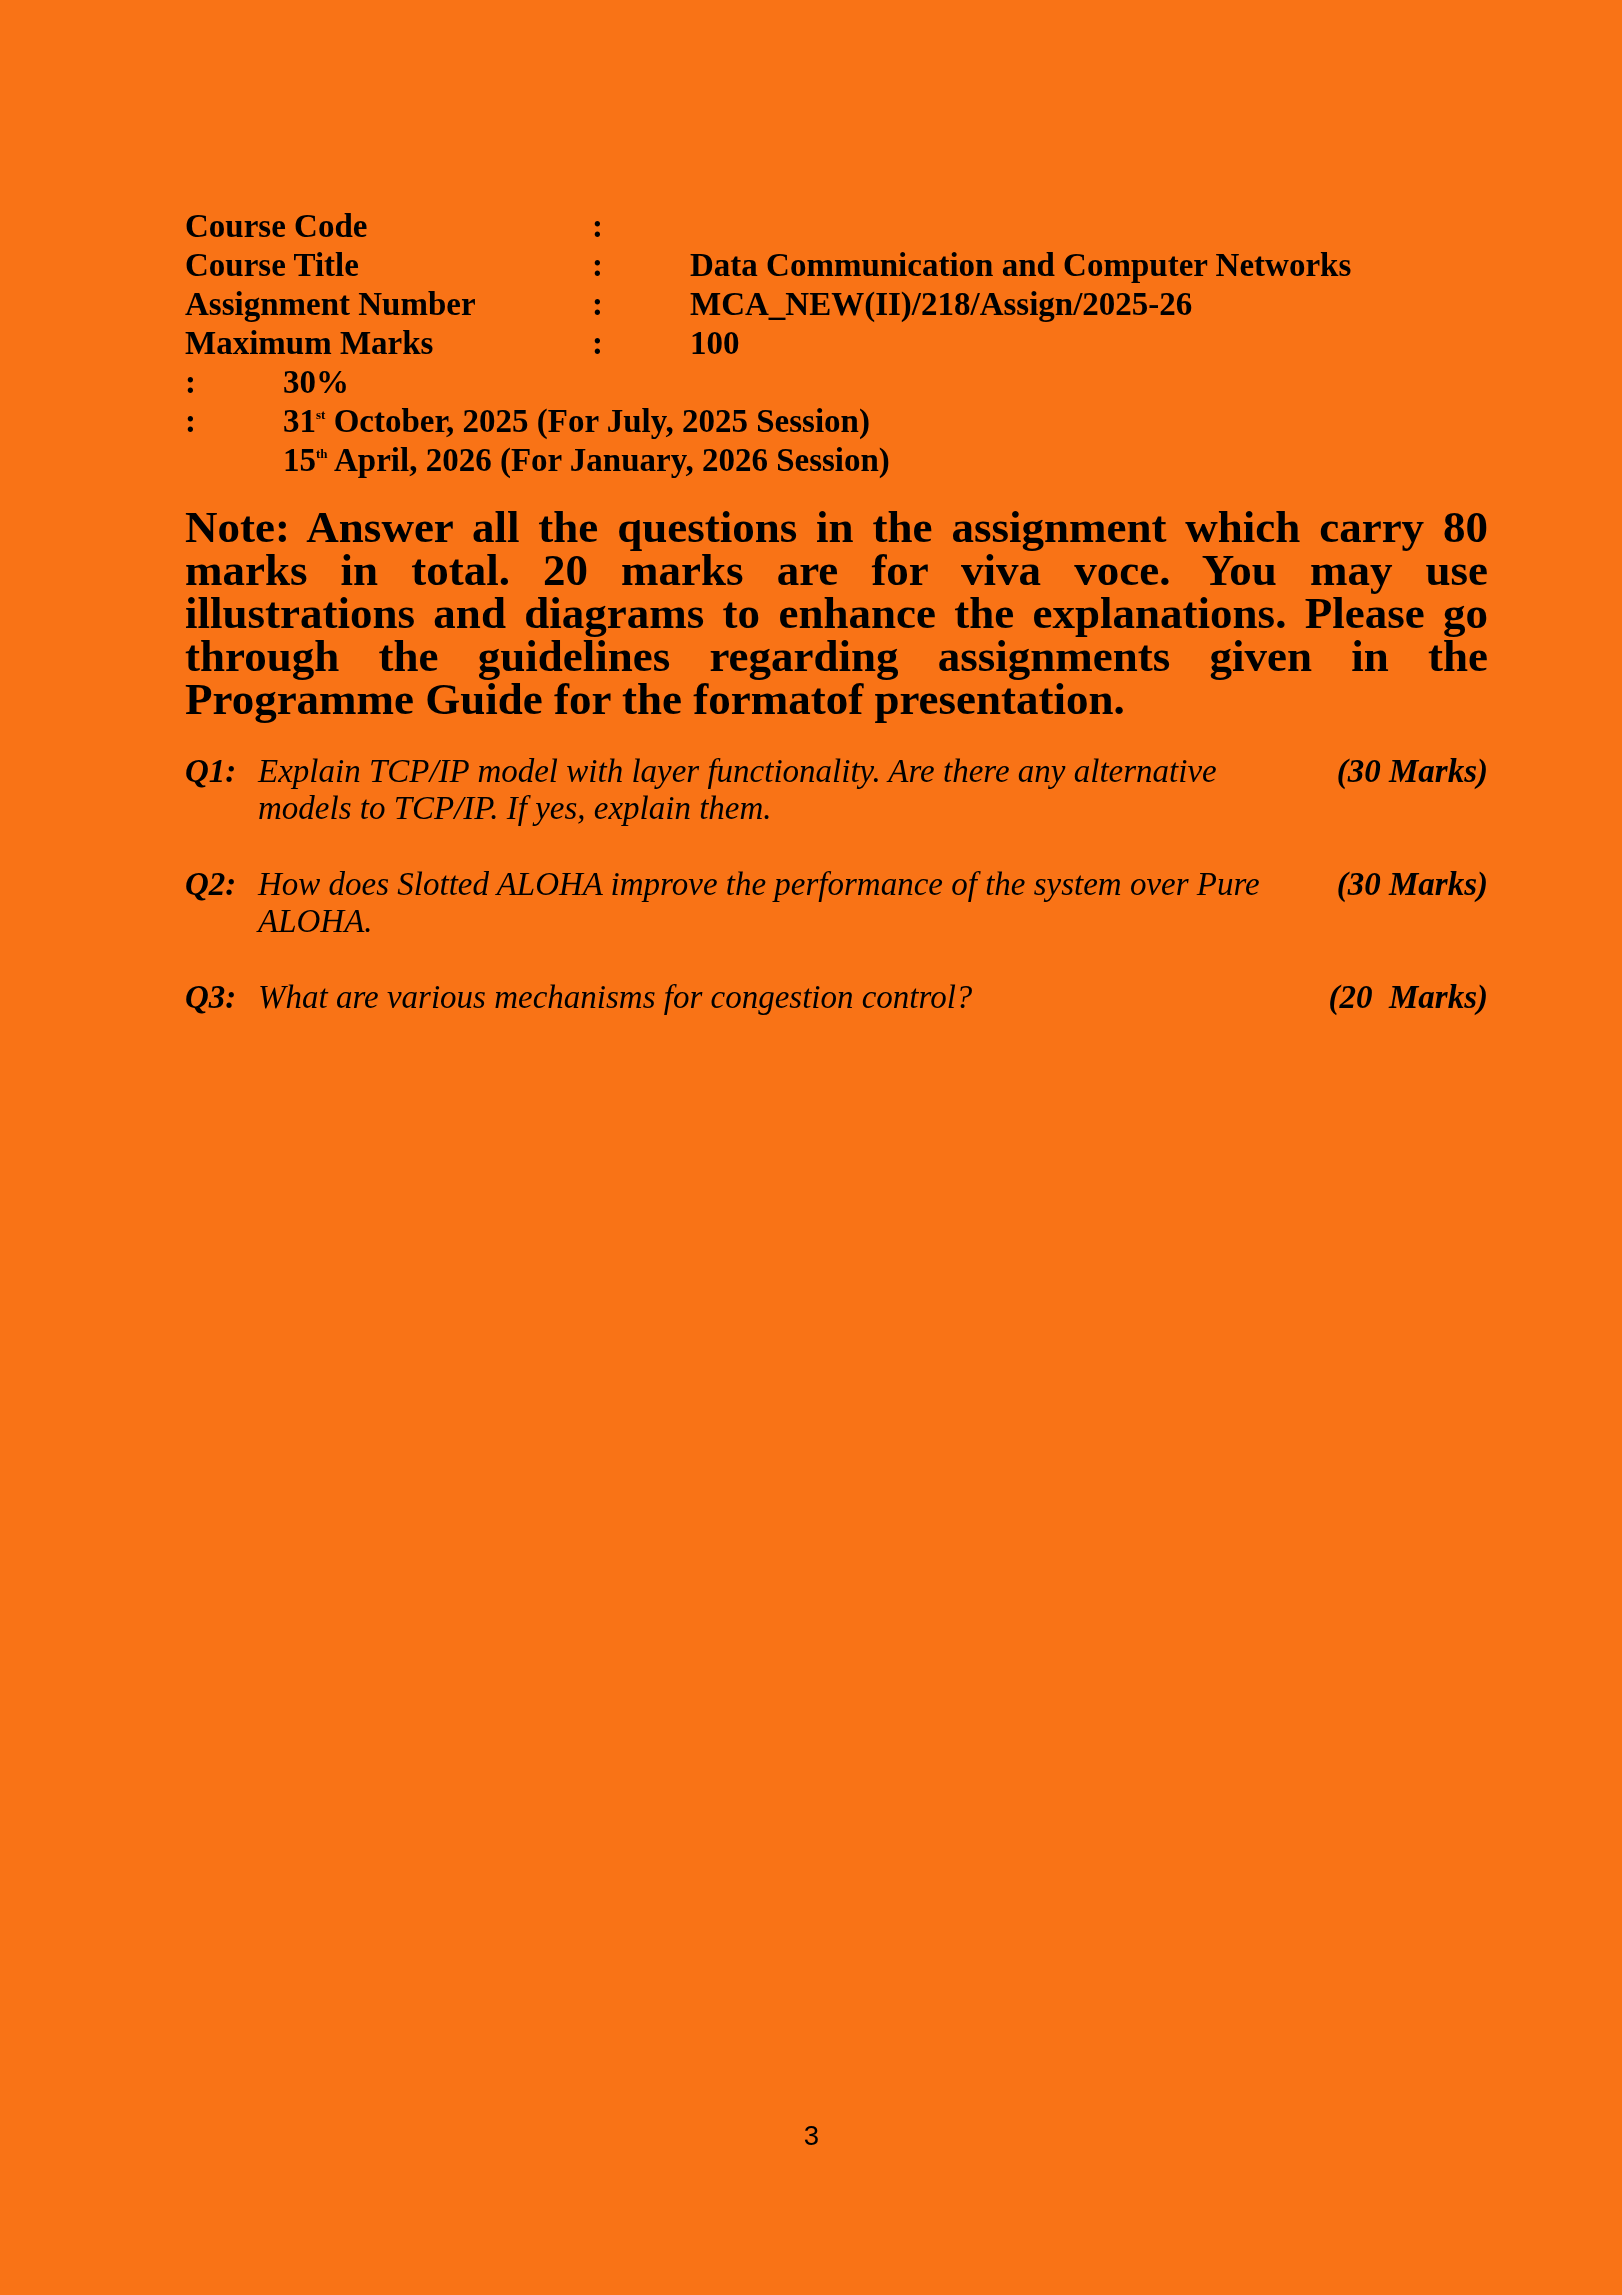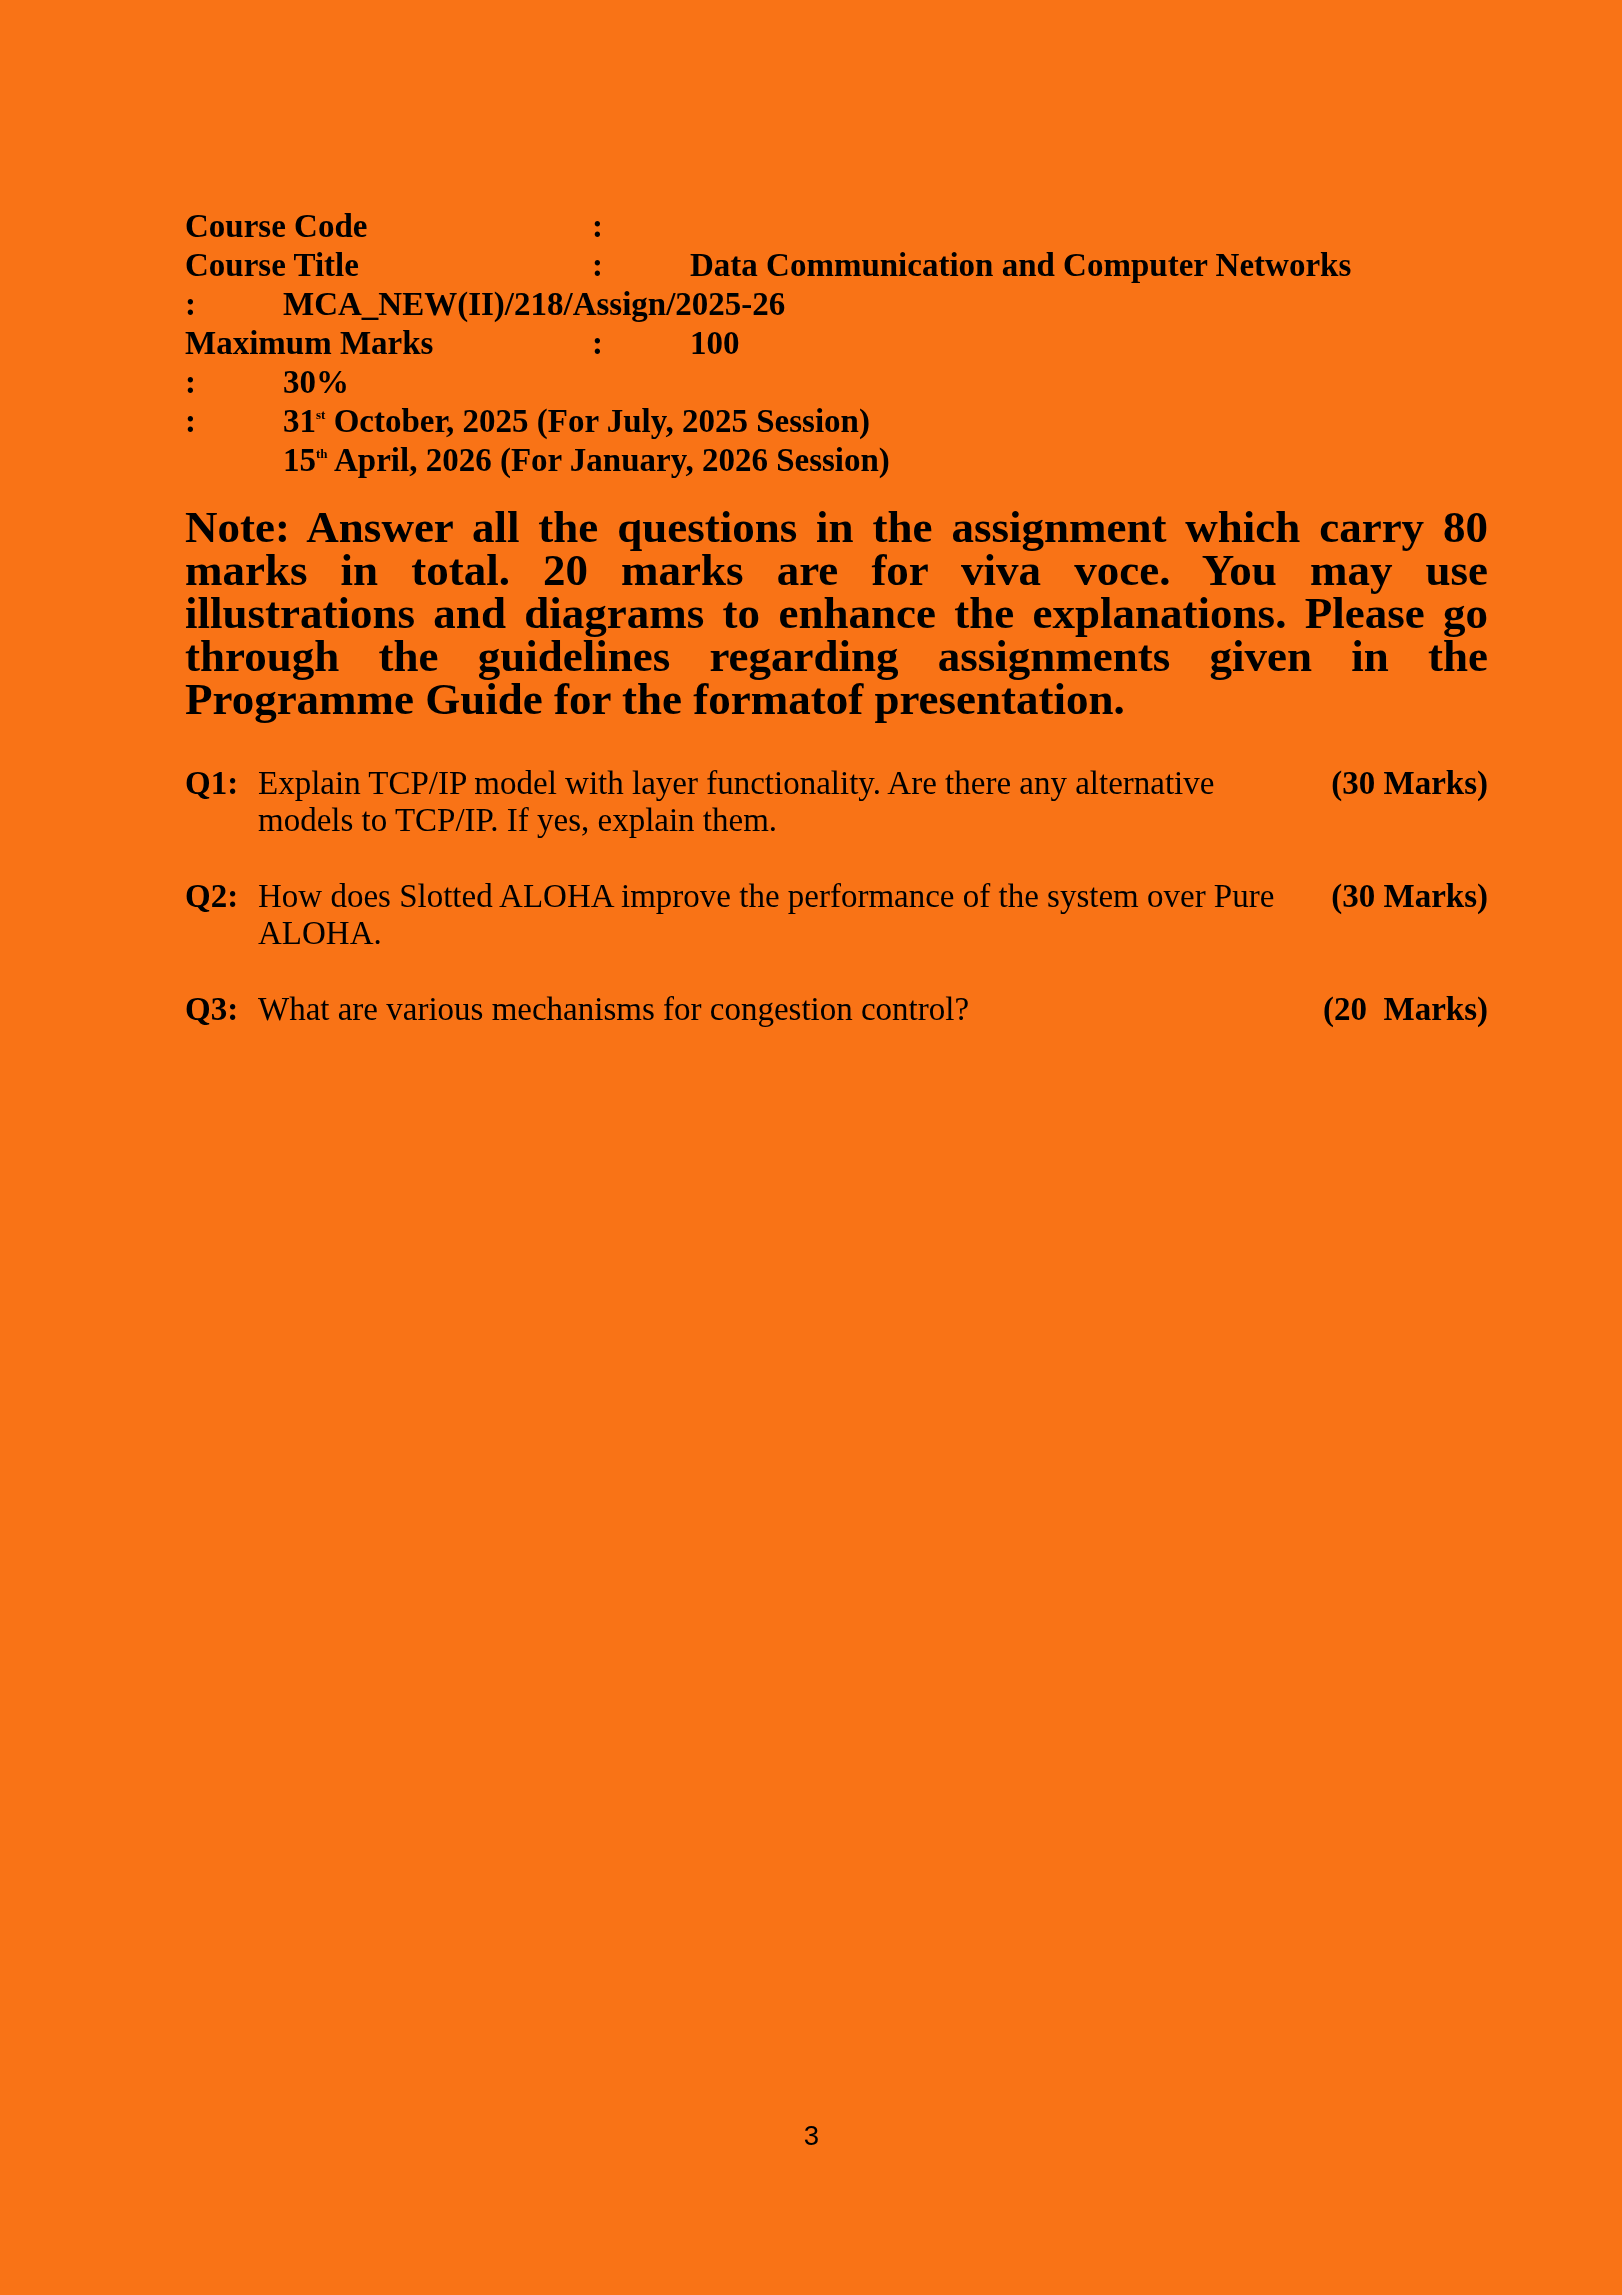--- a/index.html
+++ b/index.html
@@ -51,21 +51,21 @@
   .note {
     margin: 26px 0 0 0;
     font-weight: 700;
     font-size: 45px;
     line-height: 43px;
     text-align: justify;
     text-align-last: left;
   }
 
   
-  .questions { margin-top: 44px; }
+  .questions { margin-top: 32px; font-style: italic; }
   .qrow {
     display: flex;
     font-size: 33px;
     line-height: 37px;
     align-items: flex-start;
   }
   .qrow + .qrow { margin-top: 39px; }
   .qlabel { width: 73px; flex-shrink: 0; font-weight: 700; }
   .qtext { width: 1020px; }
   .qmarks {
@@ -96,20 +96,21 @@
       <div class="hrow">
         <div class="hlabel">Course Code</div>
         <div class="hcolon">:</div>
       </div>
       <div class="hrow">
         <div class="hlabel">Course Title</div>
         <div class="hcolon">:</div>
         <div class="hvalue">Data Communication and Computer Networks</div>
       </div>
       <div class="hrow">
+        <div class="hlabel">Assignment Number</div>
         <div class="hcolon">:</div>
         <div class="hvalue">MCA_NEW(II)/218/Assign/2025-26</div>
       </div>
       <div class="hrow">
         <div class="hlabel">Maximum Marks</div>
         <div class="hcolon">:</div>
         <div class="hvalue">100</div>
       </div>
       <div class="hrow">
         <div class="hcolon">:</div>

